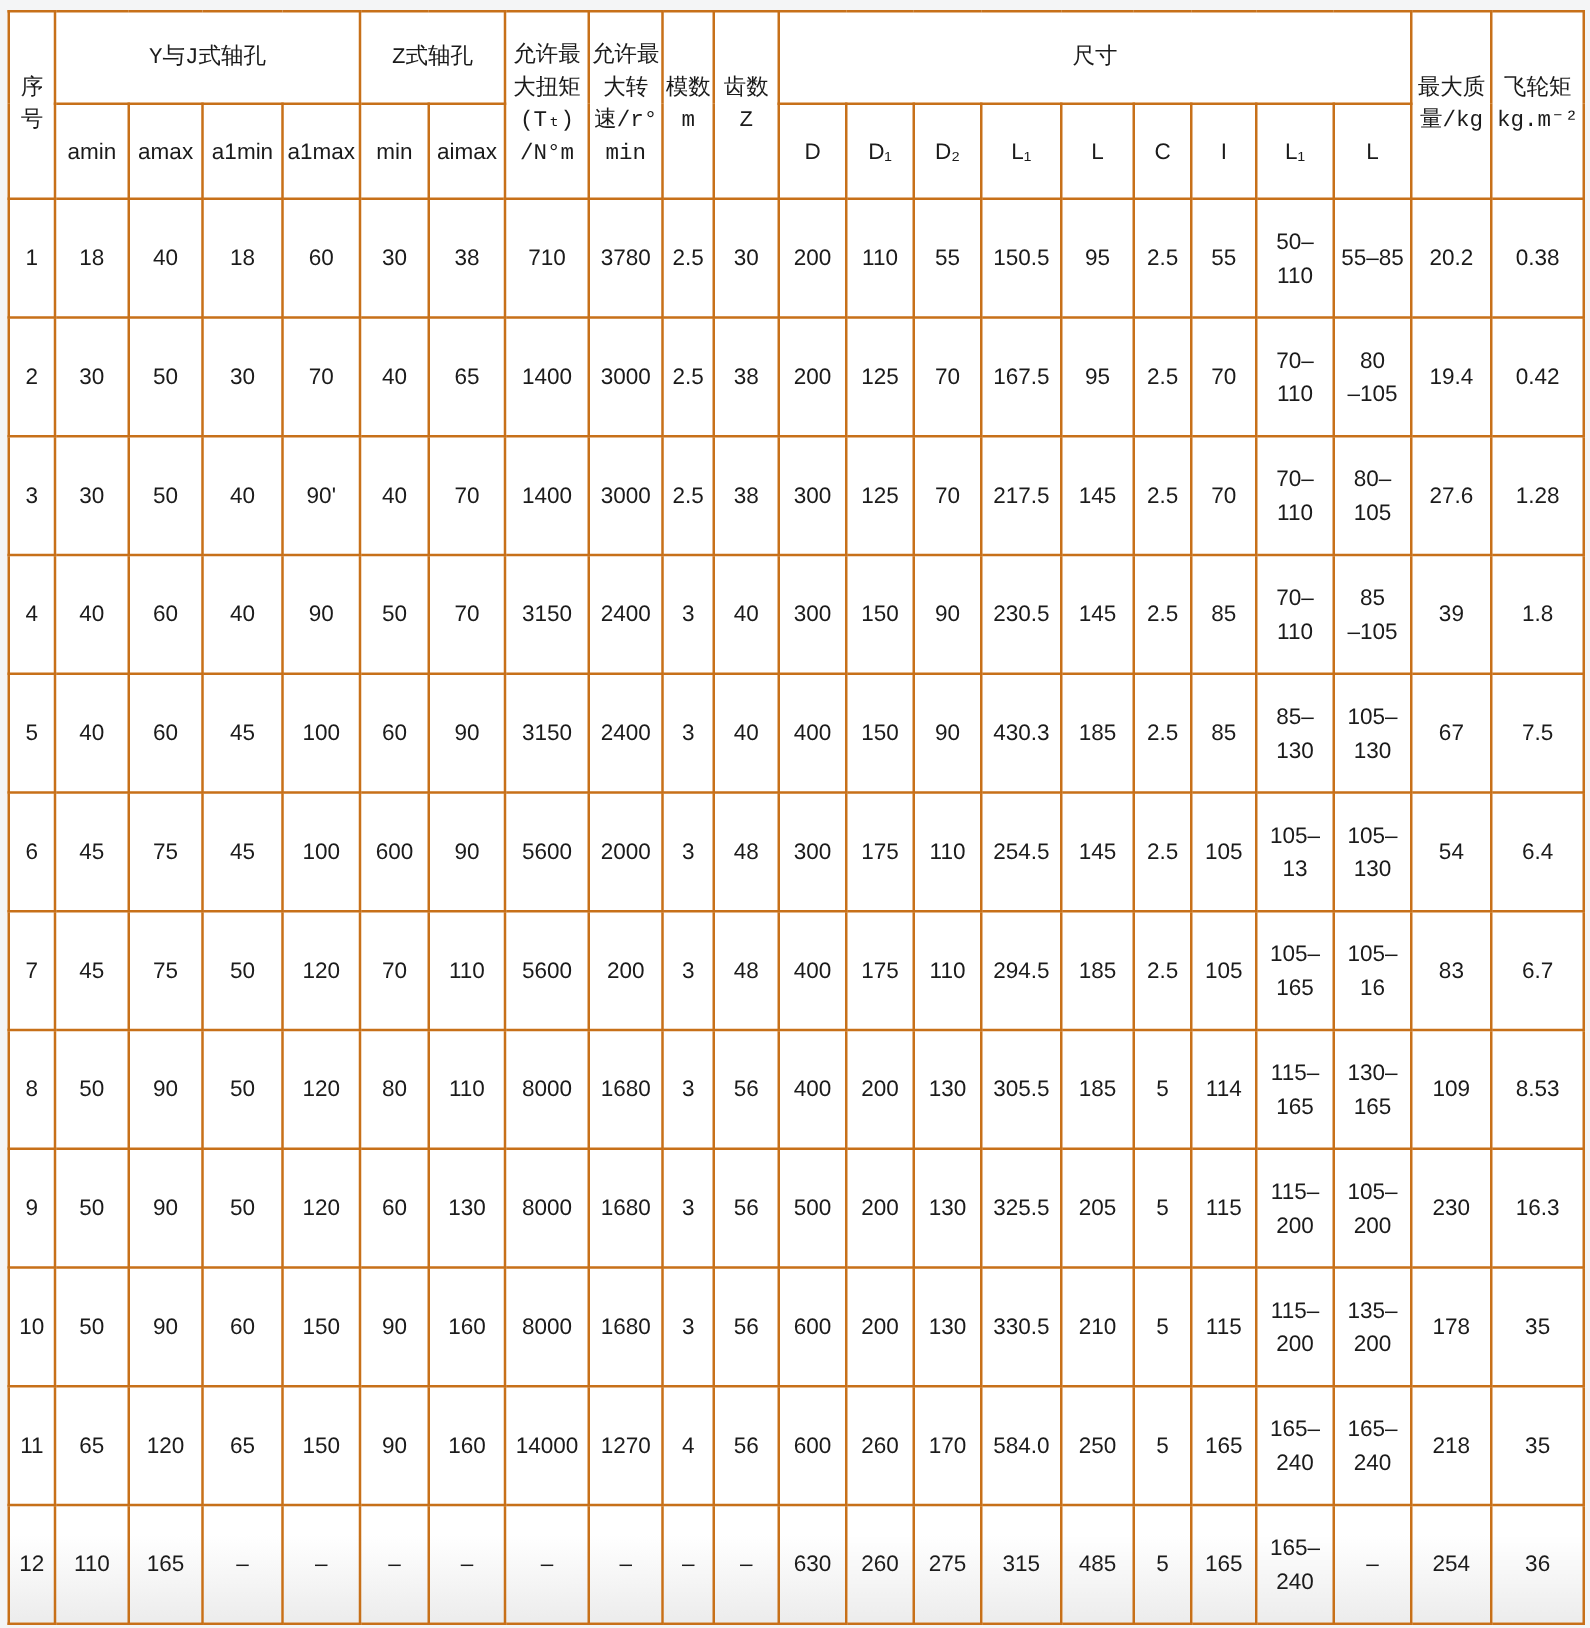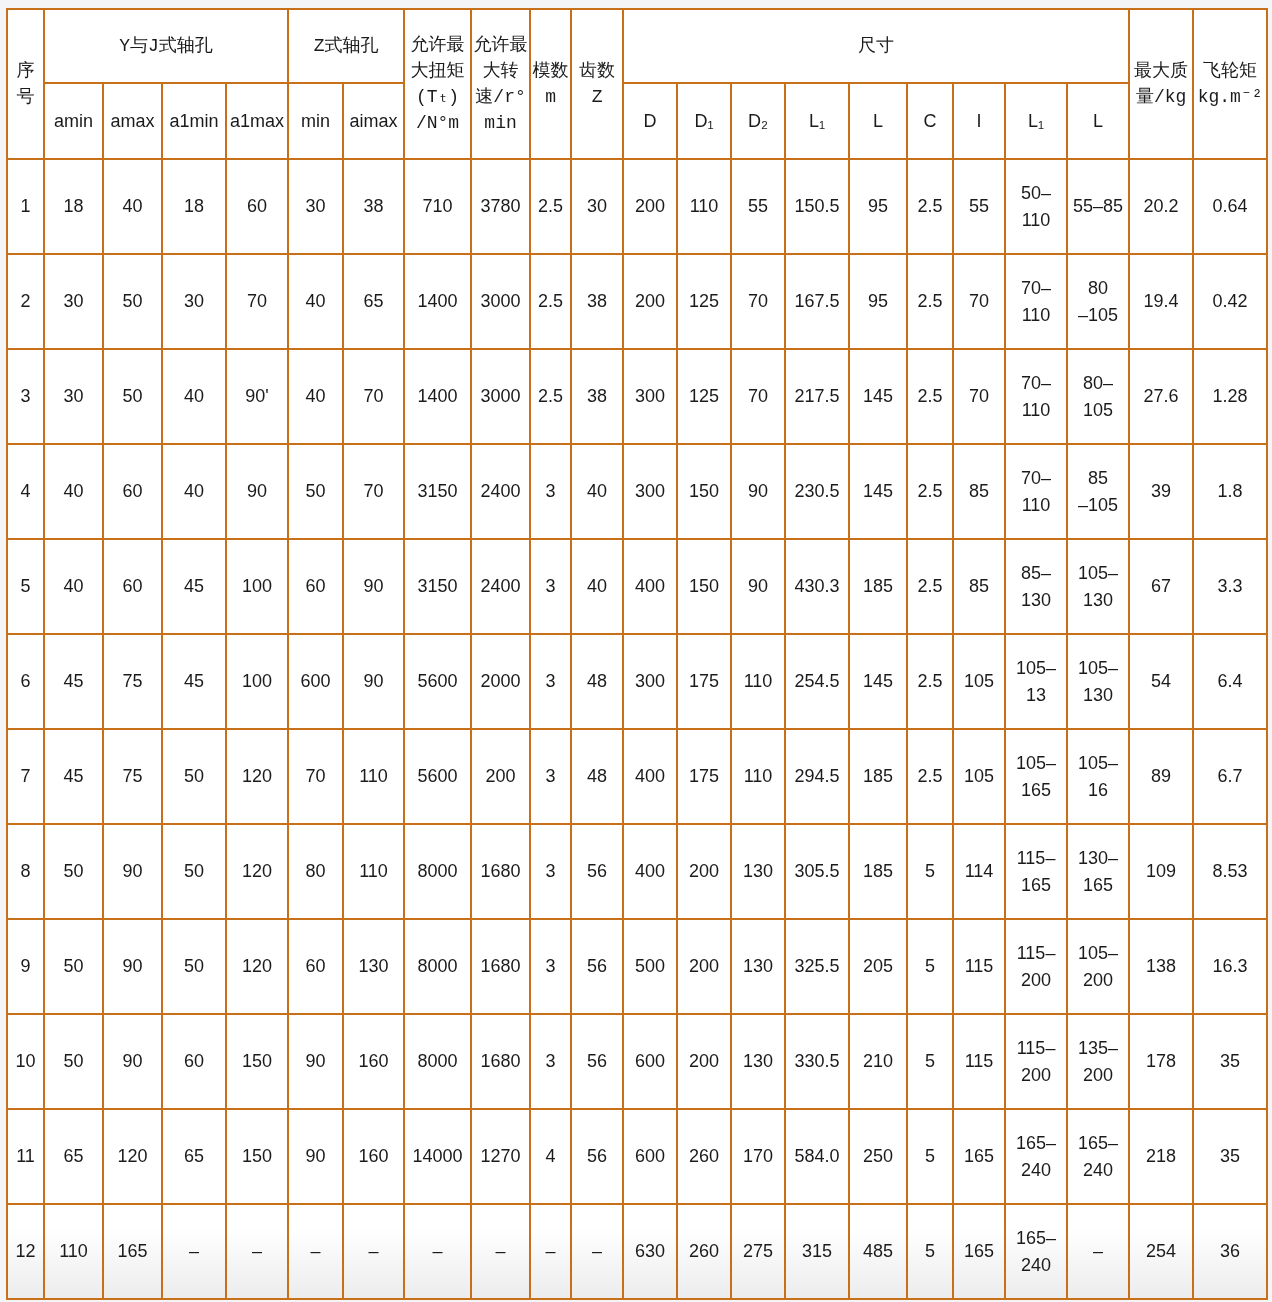--- a/index.html
+++ b/index.html
@@ -124,21 +124,21 @@
     <td>110</td>
     <td>55</td>
     <td>150.5</td>
     <td>95</td>
     <td>2.5</td>
     <td>55</td>
     <td>50–
 110</td>
     <td>55–85</td>
     <td>20.2</td>
-    <td>0.64</td>
+    <td>0.38</td>
   </tr>
         <tr>
     <td>2</td>
     <td>30</td>
     <td>50</td>
     <td>30</td>
     <td>70</td>
     <td>40</td>
     <td>65</td>
     <td>1400</td>
@@ -228,21 +228,21 @@
     <td>90</td>
     <td>430.3</td>
     <td>185</td>
     <td>2.5</td>
     <td>85</td>
     <td>85–
 130</td>
     <td>105–
 130</td>
     <td>67</td>
-    <td>3.3</td>
+    <td>7.5</td>
   </tr>
         <tr>
     <td>6</td>
     <td>45</td>
     <td>75</td>
     <td>45</td>
     <td>100</td>
     <td>600</td>
     <td>90</td>
     <td>5600</td>
@@ -279,21 +279,21 @@
     <td>175</td>
     <td>110</td>
     <td>294.5</td>
     <td>185</td>
     <td>2.5</td>
     <td>105</td>
     <td>105–
 165</td>
     <td>105–
 16</td>
-    <td>89</td>
+    <td>83</td>
     <td>6.7</td>
   </tr>
         <tr>
     <td>8</td>
     <td>50</td>
     <td>90</td>
     <td>50</td>
     <td>120</td>
     <td>80</td>
     <td>110</td>
@@ -331,21 +331,21 @@
     <td>200</td>
     <td>130</td>
     <td>325.5</td>
     <td>205</td>
     <td>5</td>
     <td>115</td>
     <td>115–
 200</td>
     <td>105–
 200</td>
-    <td>138</td>
+    <td>230</td>
     <td>16.3</td>
   </tr>
         <tr>
     <td>10</td>
     <td>50</td>
     <td>90</td>
     <td>60</td>
     <td>150</td>
     <td>90</td>
     <td>160</td>

